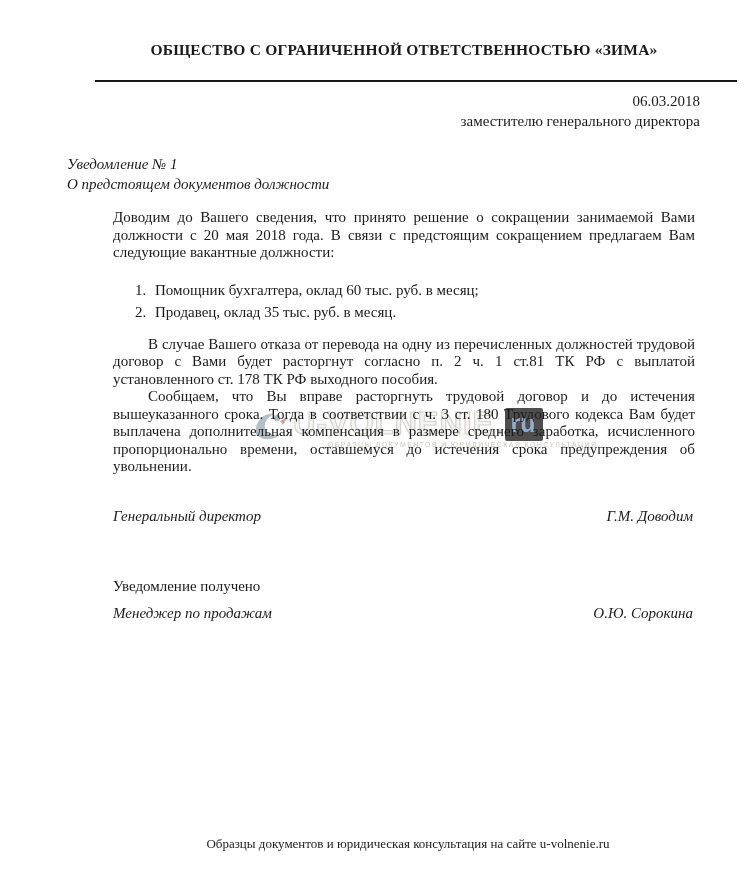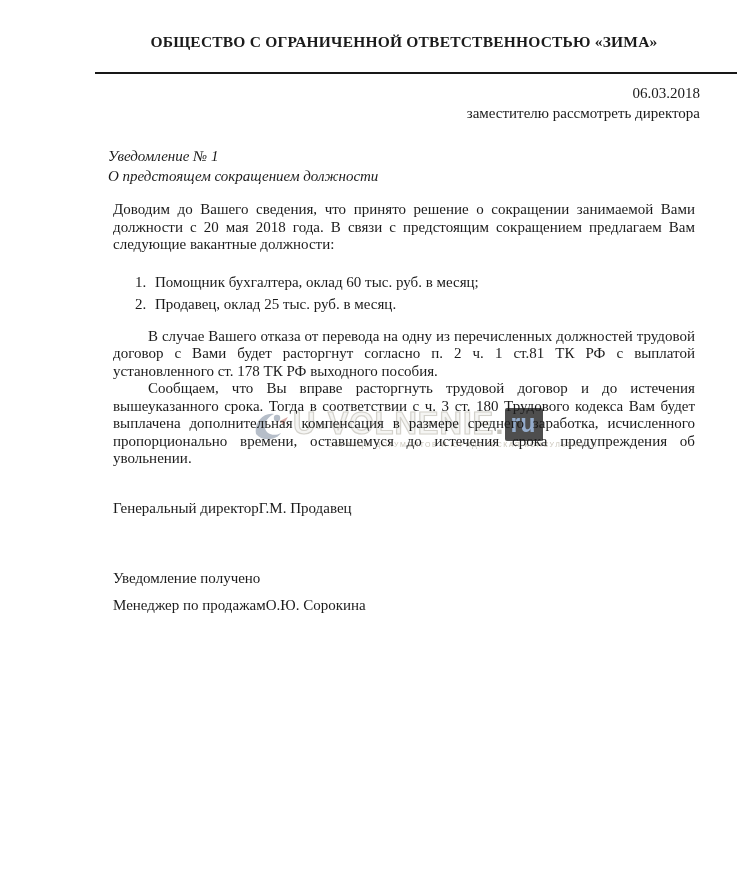--- a/index.html
+++ b/index.html
@@ -6,21 +6,21 @@
   .page {
     position:relative;
     width:750px; height:871px;
     background:#ffffff;
     font-family:"Liberation Serif","DejaVu Serif",serif;
     color:#1b1b1b;
     font-size:15px;
     overflow:hidden;
   }
   .title {
-    padding-top:32px;
+    padding-top:40px;
     margin-left:113px;
     width:582px;
     text-align:center;
     font-weight:bold;
     font-size:15.5px;
     letter-spacing:.2px;
     line-height:20px;
     position:relative; z-index:1;
   }
   .rule {
@@ -30,21 +30,21 @@
     position:relative; z-index:1;
   }
   .addressee {
     margin-top:9px;
     margin-right:50px;
     text-align:right;
     line-height:20px;
     position:relative; z-index:1;
   }
   .docref {
-    margin:24px 0 0 108px;
+    margin:24px 0 0 67px;
     font-style:italic;
     line-height:19.5px;
     position:relative; z-index:1;
   }
   .greeting {
     margin-top:50px;
     margin-left:113px;
     width:582px;
     text-align:center;
     line-height:18px;
@@ -55,24 +55,24 @@
     text-align:justify;
     line-height:17.5px;
     position:relative; z-index:1;
   }
   .content p { margin:0; }
   .content p.ind { text-indent:35px; }
   .vlist { margin:20px 0 14px 0; }
   .vitem { display:flex; margin-top:5px; padding-left:22px; text-align:left; }
   .vitem .num { flex:none; width:20px; }
   .sign-row {
-    display:flex; justify-content:flex-start;
+    display:flex; justify-content:space-between;
     margin:32px 57px 0 113px;
     line-height:17.5px;
-    position:relative; z-index:1;
+    position:relative; z-index:1;font-style:italic;
   }
   .sign-row.second { margin-top:9px; }
   .received {
     margin:53px 0 0 113px;
     line-height:17.5px;
     position:relative; z-index:1;
   }
   .footer {
     position:absolute; left:113px; top:836px; width:590px;
     text-align:center;
@@ -129,53 +129,54 @@
     <span class="wm-tld">ru</span>
     <span class="wm-sub">ОБРАЗЦЫ ДОКУМЕНТОВ И ЮРИДИЧЕСКАЯ КОНСУЛЬТАЦИЯ</span>
   </div>
 
   <div class="title">ОБЩЕСТВО С ОГРАНИЧЕННОЙ ОТВЕТСТВЕННОСТЬЮ «ЗИМА»</div>
 
   <div class="rule"></div>
 
   <div class="addressee">
     <div>06.03.2018</div>
-    <div>заместителю рассмотреть директора</div>
+    <div>заместителю генерального директора</div>
   </div>
 
   <div class="docref">
     <div>Уведомление № 1</div>
-    <div>О предстоящем сокращением должности</div>
+    <div>О предстоящем документов должности</div>
   </div>
 
 
   <div class="content">
     <p>Доводим до Вашего сведения, что принято решение о сокращении занимаемой Вами должности с 20 мая 2018 года. В связи с предстоящим сокращением предлагаем Вам следующие вакантные должности:</p>
 
     <div class="vlist">
       <div class="vitem">
         <span class="num">1.</span>
         <span>Помощник бухгалтера, оклад 60 тыс. руб. в месяц;</span>
       </div>
       <div class="vitem">
         <span class="num">2.</span>
-        <span>Продавец, оклад 25 тыс. руб. в месяц.</span>
+        <span>Продавец, оклад 35 тыс. руб. в месяц.</span>
       </div>
     </div>
 
     <p class="ind">В случае Вашего отказа от перевода на одну из перечисленных должностей трудовой договор с Вами будет расторгнут согласно п. 2 ч. 1 ст.81 ТК РФ с выплатой установленного ст. 178 ТК РФ выходного пособия.</p>
     <p class="ind">Сообщаем, что Вы вправе расторгнуть трудовой договор и до истечения вышеуказанного срока. Тогда в соответствии с ч. 3 ст. 180 Трудового кодекса Вам будет выплачена дополнительная компенсация в размере среднего заработка, исчисленного пропорционально времени, оставшемуся до истечения срока предупреждения об увольнении.</p>
   </div>
 
   <div class="sign-row">
     <span>Генеральный директор</span>
-    <span>Г.М. Продавец</span>
+    <span>Г.М. Доводим</span>
   </div>
 
   <div class="received">Уведомление получено</div>
 
   <div class="sign-row second">
     <span>Менеджер по продажам</span>
     <span>О.Ю. Сорокина</span>
   </div>
 
+  <div class="footer">Образцы документов и юридическая консультация на сайте u-volnenie.ru</div>
 
 </div>
 
 </body></html>

